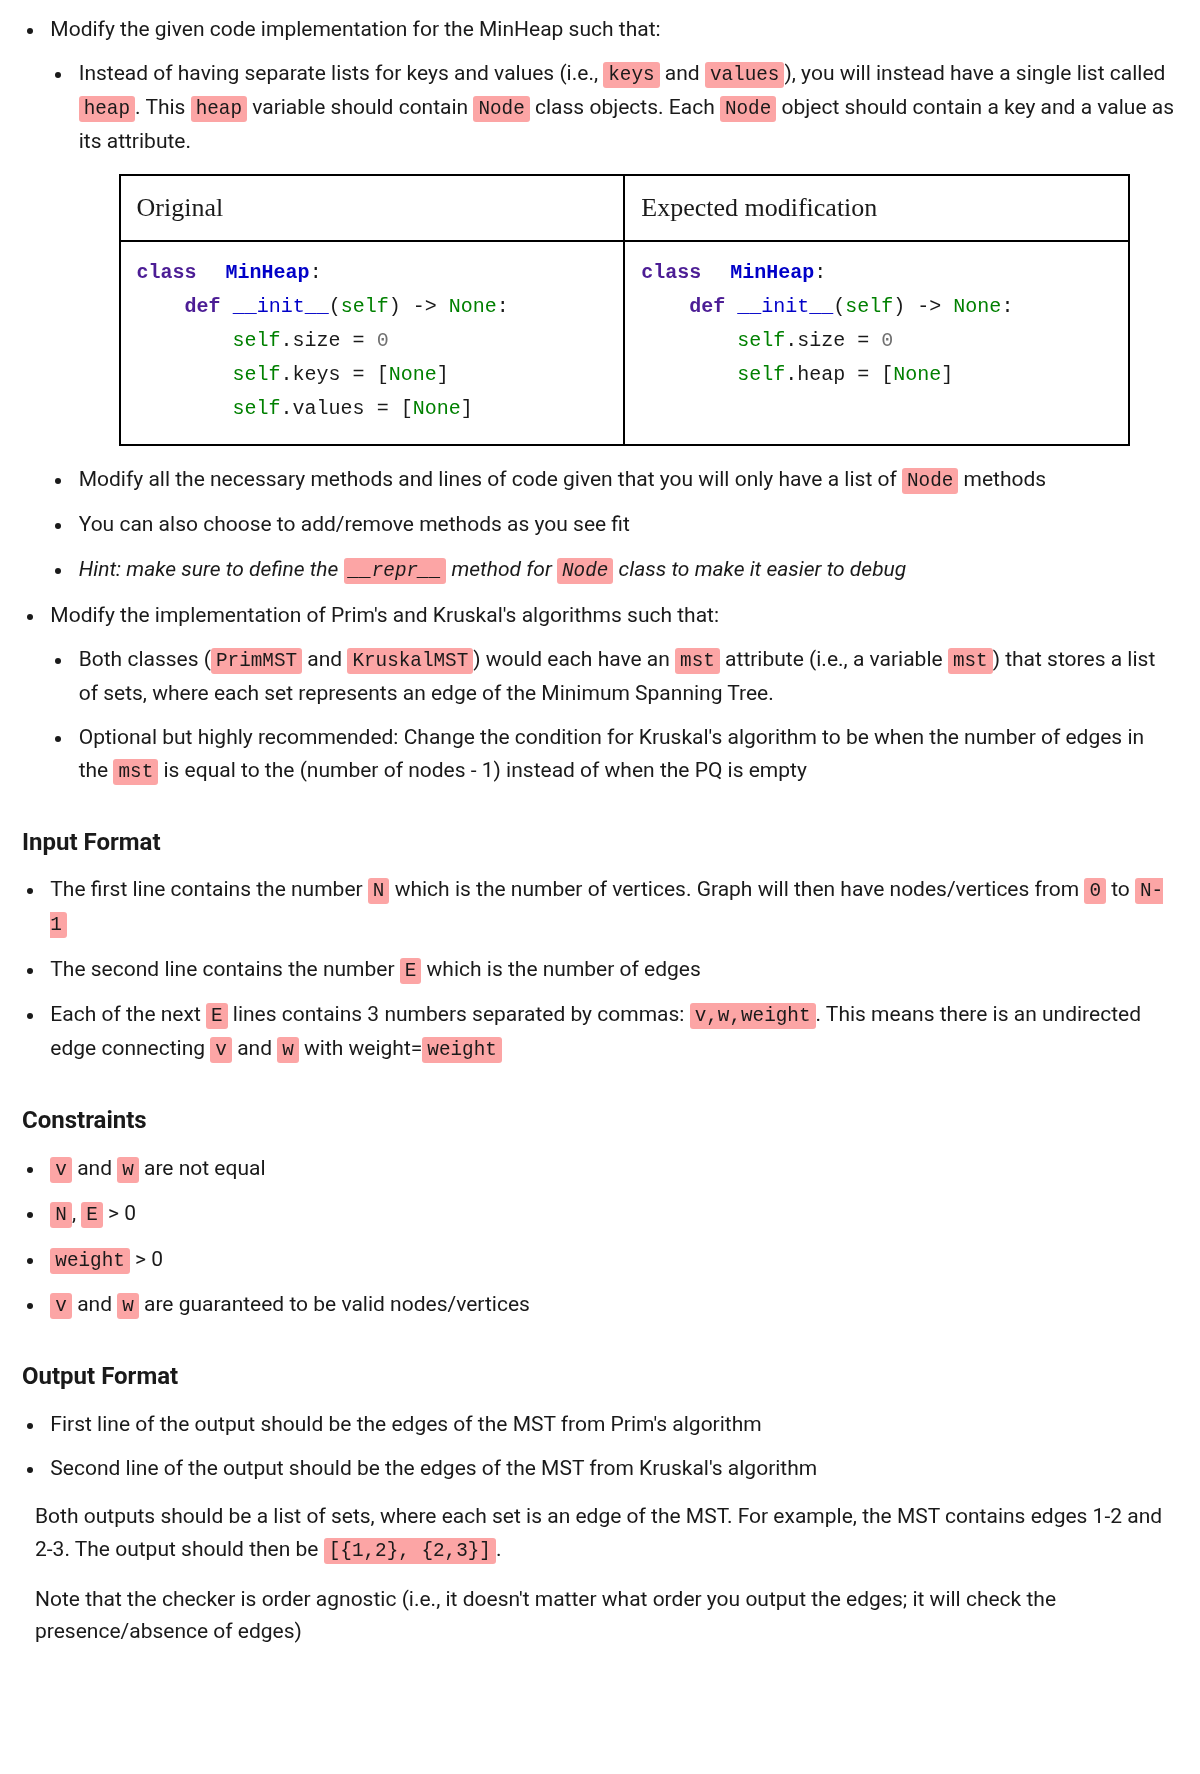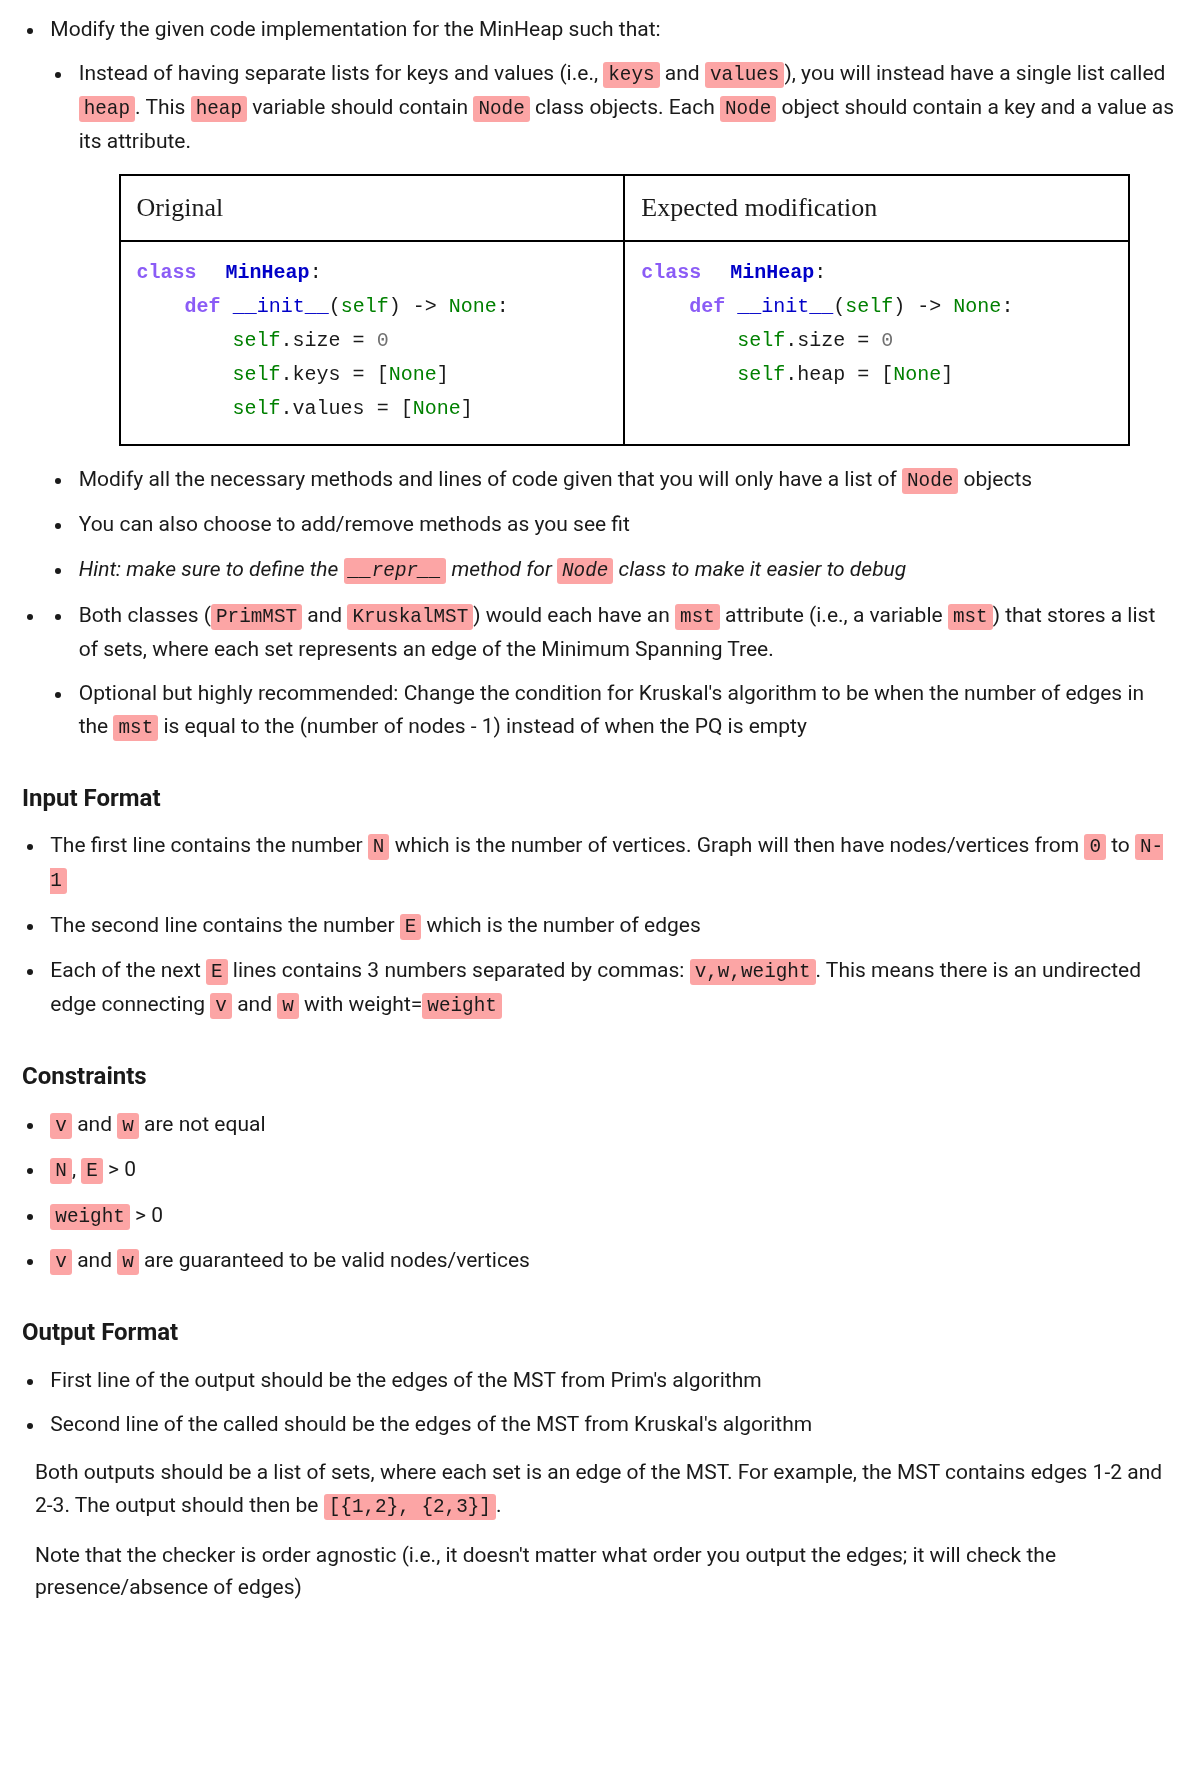--- a/index.html
+++ b/index.html
@@ -54,21 +54,21 @@
     padding: 14px 16px 18px 16px;
   }
   pre {
     margin: 0;
     font-family: "SFMono-Regular", Consolas, "Liberation Mono", Menlo, monospace;
     font-size: 20px;
     line-height: 1.7;
     white-space: pre;
     color: #1a1a1a;
   }
-  .kw   { color: #8b5cf6; font-weight: 700; }
+  .kw   { color: #4c1d95; font-weight: 700; }
   .cls  { color: #0000c8; font-weight: 700; padding-left: 17px; }
   .fn   { color: #0000c8; }
   .kwc  { color: #008000; }
   .num  { color: #707070; }
 </style>
 </head>
 <body>
 
 <ul>
   <li>
@@ -98,36 +98,37 @@
     <span class="kw">def</span> <span class="fn">__init__</span>(<span class="kwc">self</span>) -&gt; <span class="kwc">None</span>:
         <span class="kwc">self</span>.size = <span class="num">0</span>
         <span class="kwc">self</span>.heap = [<span class="kwc">None</span>]</pre>
               </td>
             </tr>
           </tbody>
         </table>
       </li>
 
       <li>
-        <span>Modify all the necessary methods and lines of code given that you will only have a list of </span><code>Node</code><span> objects</span>
+        <span>Modify all the necessary methods and lines of code given that you will only have a list of </span><code>Node</code><span> methods</span>
       </li>
 
       <li>
         <span>You can also choose to add/remove methods as you see fit</span>
       </li>
 
       <li>
         <em>
           <span>Hint: make sure to define the </span><code>__repr__</code><span> method for </span><code>Node</code><span> class to make it easier to debug</span>
         </em>
       </li>
     </ul>
   </li>
 
   <li>
+    <span>Modify the implementation of Prim's and Kruskal's algorithms such that:</span>
     <ul>
       <li>
         <span>Both classes (</span><code>PrimMST</code><span> and </span><code>KruskalMST</code><span>) would each have an </span><code>mst</code><span> attribute (i.e., a variable </span><code>mst</code><span>) that stores a list of sets, where each set represents an edge of the Minimum Spanning Tree.</span>
       </li>
       <li>
         <span>Optional but highly recommended: Change the condition for Kruskal's algorithm to be when the number of edges in the </span><code>mst</code><span> is equal to the (number of nodes - 1) instead of when the PQ is empty</span>
       </li>
     </ul>
   </li>
 </ul>
@@ -157,20 +158,20 @@
     <code>weight</code><span> &gt; 0</span>
   </li>
   <li>
     <code>v</code><span> and </span><code>w</code><span> are guaranteed to be valid nodes/vertices</span>
   </li>
 </ul>
 
 <h3>Output Format</h3>
 <ul>
   <li>First line of the output should be the edges of the MST from Prim's algorithm</li>
-  <li>Second line of the called should be the edges of the MST from Kruskal's algorithm</li>
+  <li>Second line of the output should be the edges of the MST from Kruskal's algorithm</li>
 </ul>
 
 <p>
   <span>Both outputs should be a list of sets, where each set is an edge of the MST. For example, the MST contains edges 1-2 and 2-3. The output should then be </span><code>[{1,2}, {2,3}]</code><span>.</span>
 </p>
 
 <p>Note that the checker is order agnostic (i.e., it doesn't matter what order you output the edges; it will check the presence/absence of edges)</p>
 
 </body></html>

